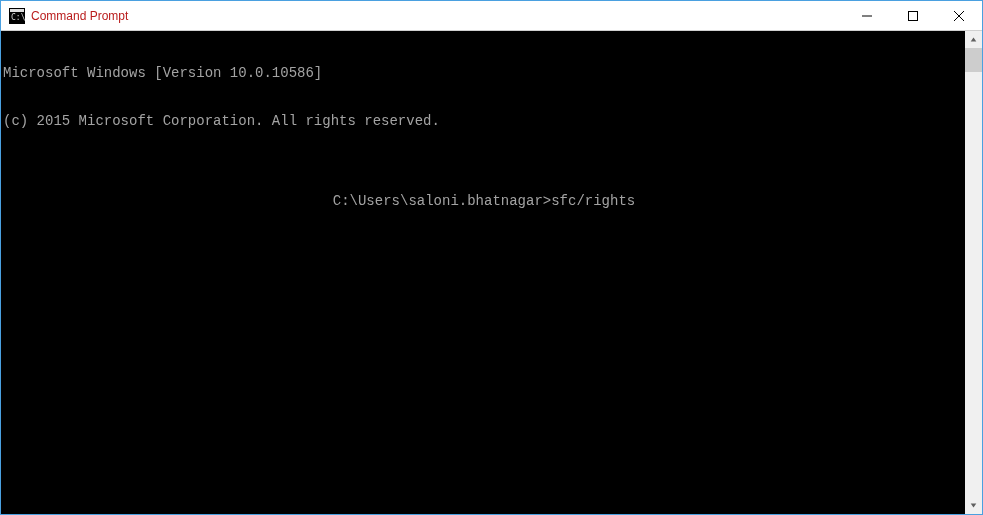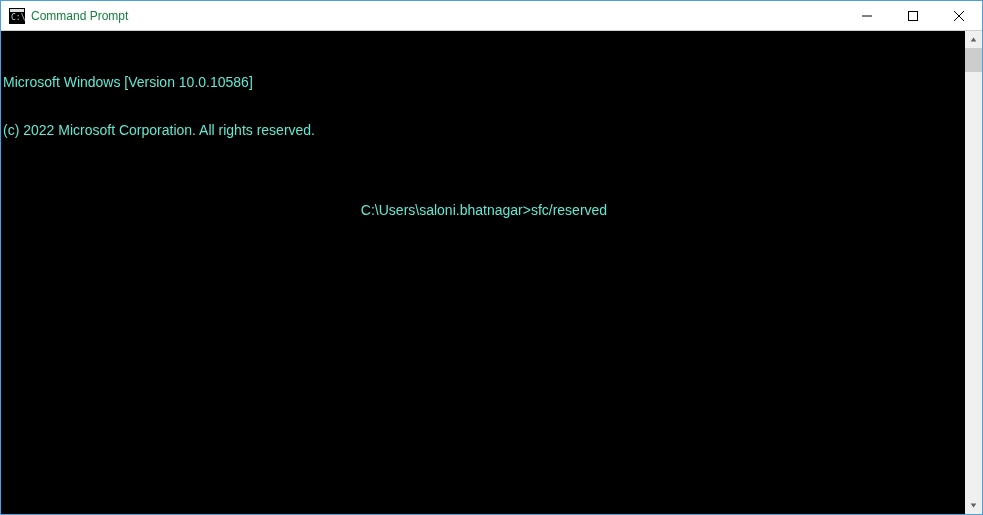--- a/index.html
+++ b/index.html
@@ -39,21 +39,21 @@
       align-items: center;
       justify-content: center;
       flex-shrink: 0;
     }
     .titlebar-icon svg {
       width: 16px;
       height: 16px;
     }
     .titlebar-title {
       font-size: 12px;
-      color: #15803d;
+      color: #b91c1c;
       flex: 1;
       white-space: nowrap;
       overflow: hidden;
     }
     .window-controls {
       display: flex;
       height: 100%;
     }
     .win-btn {
       width: 46px;
@@ -71,25 +71,25 @@
     }
     .content-area {
       flex: 1;
       display: flex;
       background: #000;
       overflow: hidden;
     }
     .terminal {
       flex: 1;
       background: #000;
-      color: #5eead4;
-      font-family: Liberation Sans, sans-serif;
+      color: #a3a3a3;
+      font-family: Liberation Mono, monospace;
       font-size: 14px;
       line-height: 16px;
-      padding: 11px 0 0 2px;
+      padding: 2px 0 0 2px;
       white-space: pre;
       overflow: hidden;
     }
     .terminal-line {
       display: block;
     }
     .prompt-line {
       display: flex;
       justify-content: center;
     }
@@ -156,23 +156,23 @@
         <svg viewBox="0 0 10 10">
           <line x1="0" y1="0" x2="10" y2="10" stroke="#000" stroke-width="1"></line>
           <line x1="10" y1="0" x2="0" y2="10" stroke="#000" stroke-width="1"></line>
         </svg>
       </button>
     </div>
   </div>
   <div class="content-area">
     <div class="terminal">
       <span class="terminal-line">Microsoft Windows [Version 10.0.10586]</span>
-      <span class="terminal-line">(c) 2022 Microsoft Corporation. All rights reserved.</span>
+      <span class="terminal-line">(c) 2015 Microsoft Corporation. All rights reserved.</span>
       <span class="terminal-line"></span>
-      <div class="prompt-line"><span>C:\Users\saloni.bhatnagar&gt;</span><span>sfc/reserved</span></div>
+      <div class="prompt-line"><span>C:\Users\saloni.bhatnagar&gt;</span><span>sfc/rights</span></div>
     </div>
     <div class="scrollbar">
       <div class="scroll-btn">
         <svg viewBox="0 0 10 10">
             <polygon points="5,2 9,8 1,8" fill="#606060"></polygon>
           </svg>
       </div>
       <div class="scroll-track">
         <div class="scroll-thumb"></div>
       </div>

